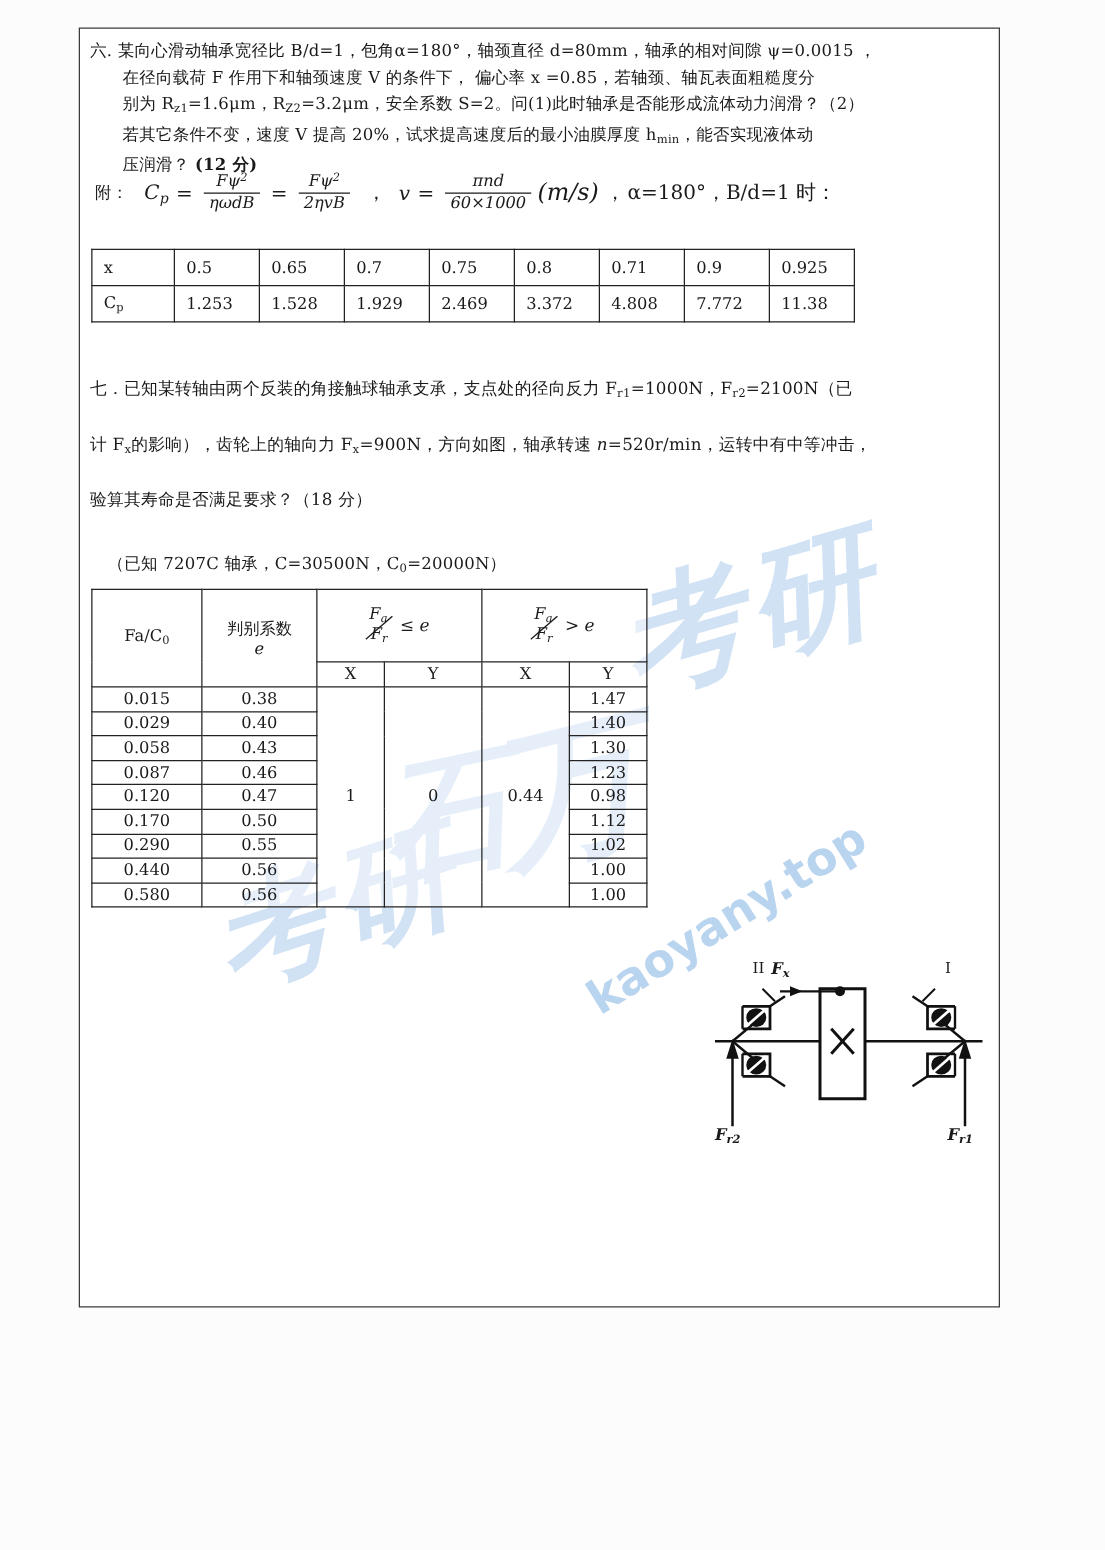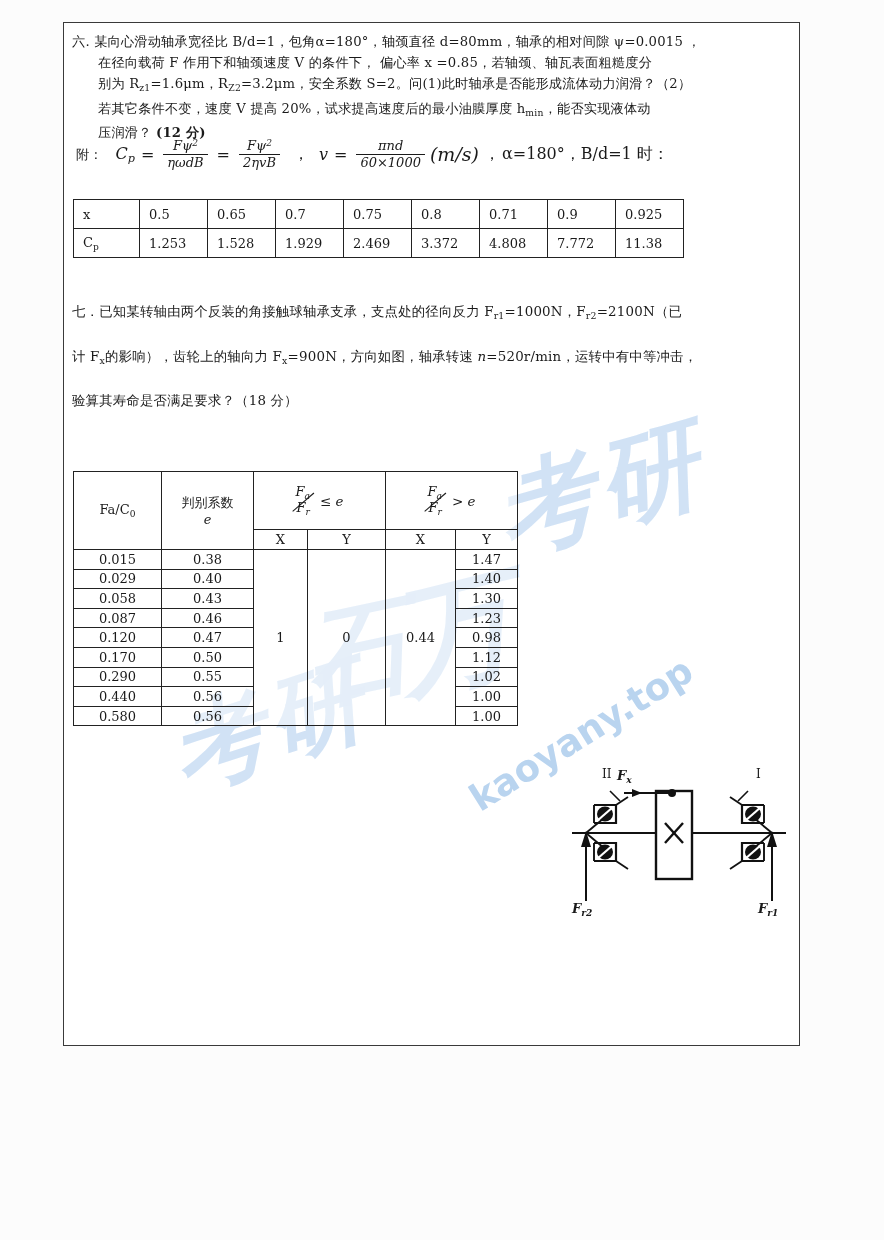--- a/index.html
+++ b/index.html
@@ -205,20 +205,25 @@
           七．已知某转轴由两个反装的角接触球轴承支承，支点处的径向反力 F<sub>r1</sub>=1000N，F<sub>r2</sub>=2100N（已
         </div>
         <div class="q-line tall">
           计 F<sub>x</sub>的影响），齿轮上的轴向力 F<sub>x</sub>=900N，方向如图，轴承转速 <i>n</i>=520r/min，运转中有中等冲击，
         </div>
         <div class="q-line tall">
           验算其寿命是否满足要求？（18 分）
         </div>
       </div>
 
+      <div class="q-block" style="left:22px; top:418px;">
+        <div class="q-line">
+          （已知 7207C 轴承，C=30500N，C<sub>0</sub>=20000N）
+        </div>
+      </div>
 
       <table id="table-bearing">
         <tbody>
           <tr>
             <td class="h-main cw1" rowspan="2">Fa/C<sub>0</sub></td>
             <td class="h-main cw2" rowspan="2">
               <div>判别系数</div>
               <div class="it">e</div>
             </td>
             <td class="h-main" colspan="2">

